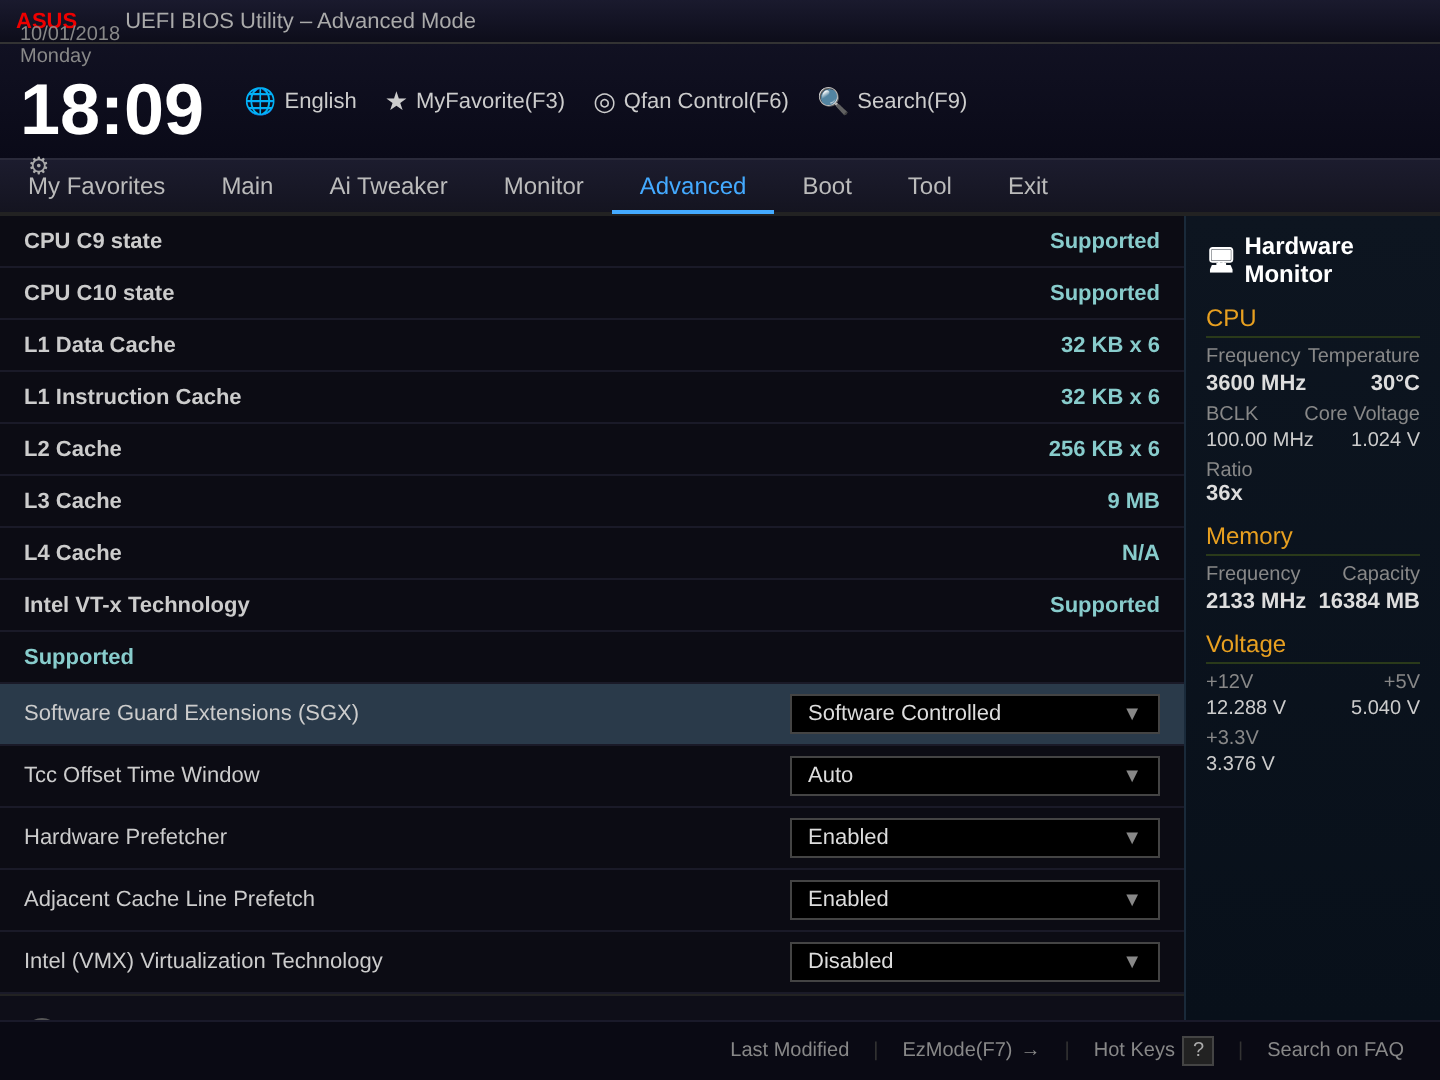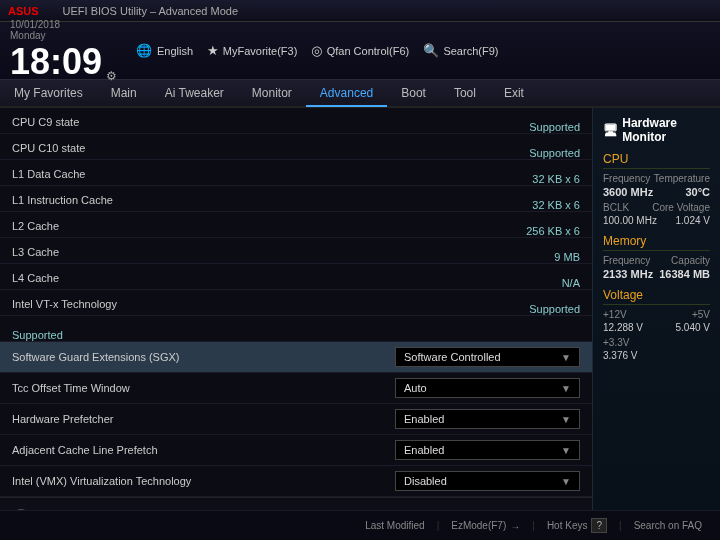--- a/index.html
+++ b/index.html
@@ -110,24 +110,25 @@
       flex: 1;
       overflow: hidden;
       background: #0c0c14;
     }
 
     .settings-table {
       width: 100%;
     }
     .settings-row {
       display: flex;
-      align-items: flex-end;
+      align-items: center;
       border-bottom: 1px solid #1a1a28;
       min-height: 26px;
       padding: 0 12px;
+      font-weight: bold;
     }
     .row-label {
       flex: 1;
       color: #ccc;
       font-size: 11px;
       padding: 5px 0;
     }
     .row-value {
       color: #8cc;
       font-size: 11px;
@@ -267,21 +268,21 @@
 <body>
 
 <div class="top-bar">
   <span class="asus-logo">ASUS</span>
   <span class="bios-title">UEFI BIOS Utility – Advanced Mode</span>
 </div>
 
 <div class="time-bar">
   <div class="date-time">
     <span class="date-text">10/01/2018<br>Monday</span>
-    <div style="display:flex;align-items:flex-end;">
+    <div style="display:flex;align-items:flex-start;flex-direction:column;">
       <span style="color:#fff;font-size:36px;font-weight:bold;">18:09</span>
       <span class="time-icon">⚙</span>
     </div>
   </div>
   <div class="top-icons">
     <div class="top-icon-item">
       <span class="icon-sym">🌐</span>
       <span>English</span>
     </div>
     <div class="top-icon-item">
@@ -410,20 +411,24 @@
       <span class="hw-big-value">30°C</span>
     </div>
     <div class="hw-row" style="margin-top:4px;">
       <span class="hw-label">BCLK</span>
       <span class="hw-label">Core Voltage</span>
     </div>
     <div class="hw-row">
       <span class="hw-value">100.00 MHz</span>
       <span class="hw-value">1.024 V</span>
     </div>
+    <div style="margin-top:4px;">
+      <div class="hw-label">Ratio</div>
+      <div class="hw-big-value">36x</div>
+    </div>
 
     <div class="section-header">Memory</div>
     <div class="hw-row">
       <span class="hw-label">Frequency</span>
       <span class="hw-label">Capacity</span>
     </div>
     <div class="hw-row">
       <span class="hw-big-value">2133 MHz</span>
       <span class="hw-big-value">16384 MB</span>
     </div>

